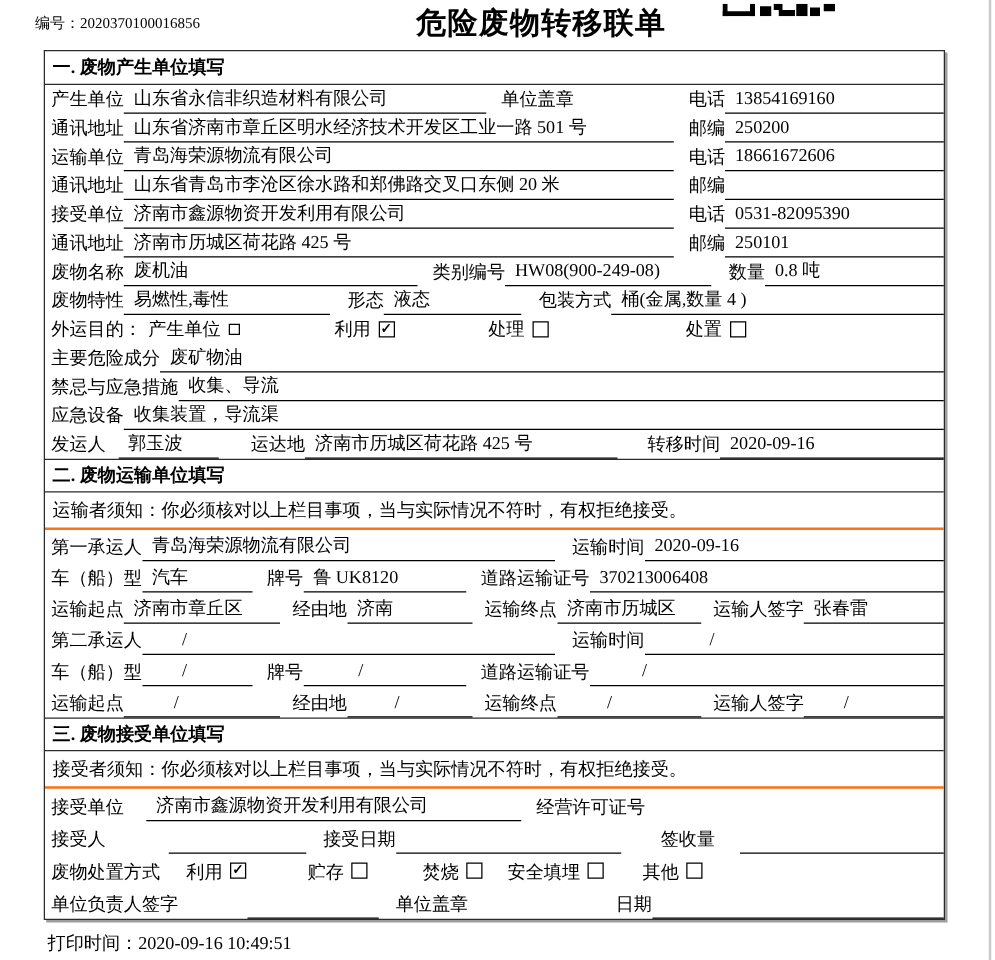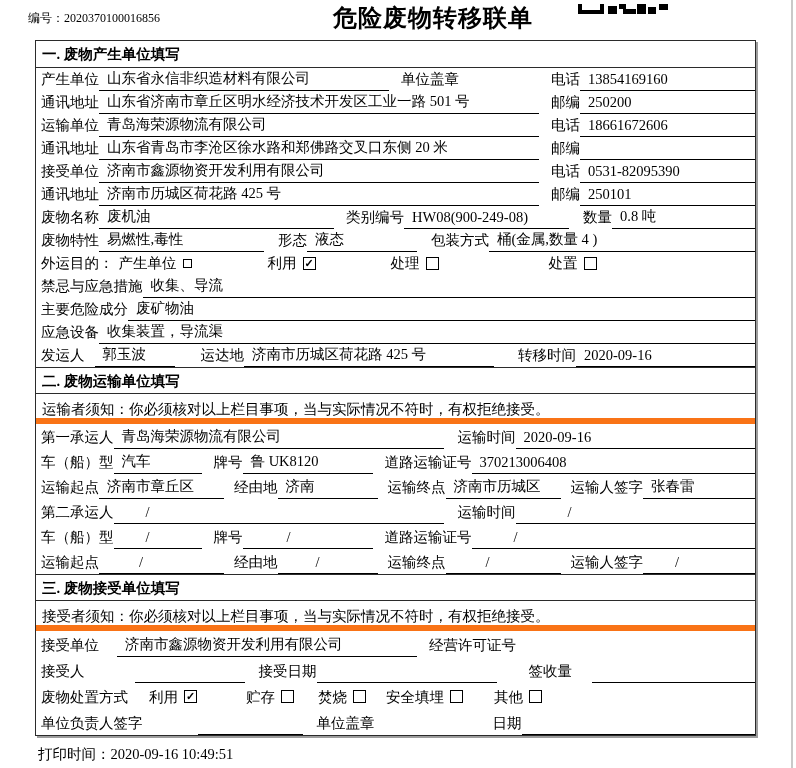--- a/index.html
+++ b/index.html
@@ -18,21 +18,21 @@
     position:absolute; left:35px; top:40px; width:721px;
     border:1px solid #2b2b2b; background:#fff;
     box-shadow:2px 2px 0 #9d9d9d;
     font-size:14.5px;
   }
   .sec-title {
     height:27px; line-height:26px; font-weight:bold; padding-left:6px;
     border-top:1px solid #2b2b2b; border-bottom:1px solid #2b2b2b;
   }
   .sec:first-child .sec-title { border-top:none; }
-  .notice { height:30px; line-height:30px; padding-left:6px; border-bottom:6px solid #f97316; }
+  .notice { height:30px; line-height:30px; padding-left:6px; border-bottom:2px solid #f97316; }
 
   .row { display:flex; align-items:flex-end; height:23px; padding-left:5px; white-space:nowrap; }
   .sec-2 .row { height:25px; }
   .sec-3 .row { height:26px; }
   .lbl { padding-bottom:2px; flex-shrink:0; }
   .u { border-bottom:1px solid #000; padding:0 2px 2px 8px; flex-shrink:0; overflow:hidden; }
   .uf { flex:1 1 auto; width:auto; }
   .mla { margin-left:auto; }
   .slash { padding-left:32px; }
 
@@ -146,27 +146,27 @@
       <span class="box sm"></span>
       <span class="lbl" style="margin-left:76px">利用</span>
       <span class="box">✓</span>
       <span class="lbl" style="margin-left:75px">处理</span>
       <span class="box"></span>
       <span class="lbl" style="margin-left:110px">处置</span>
       <span class="box"></span>
     </div>
 
     <div class="row">
+      <span class="lbl">主要危险成分</span>
+      <span class="u uf">废矿物油</span>
+    </div>
+
+    <div class="row">
       <span class="lbl">禁忌与应急措施</span>
       <span class="u uf">收集、导流</span>
-    </div>
-
-    <div class="row">
-      <span class="lbl">主要危险成分</span>
-      <span class="u uf">废矿物油</span>
     </div>
 
     <div class="row">
       <span class="lbl">应急设备</span>
       <span class="u uf">收集装置，导流渠</span>
     </div>
 
     <div class="row">
       <span class="lbl">发运人</span>
       <span class="u w80" style="margin-left:10px">郭玉波</span>
@@ -254,21 +254,21 @@
       <span class="lbl" style="margin-left:32px">签收量</span>
       <span class="u uf" style="margin-left:20px"></span>
     </div>
 
     <div class="row">
       <span class="lbl">废物处置方式</span>
       <span class="lbl" style="margin-left:21px">利用</span>
       <span class="box">✓</span>
       <span class="lbl" style="margin-left:49px">贮存</span>
       <span class="box"></span>
-      <span class="lbl" style="margin-left:24px">焚烧</span>
+      <span class="lbl" style="margin-left:44px">焚烧</span>
       <span class="box"></span>
       <span class="lbl" style="margin-left:20px">安全填埋</span>
       <span class="box"></span>
       <span class="lbl" style="margin-left:31px">其他</span>
       <span class="box"></span>
     </div>
 
     <div class="row">
       <span class="lbl">单位负责人签字</span>
       <span class="u w105" style="margin-left:55px"></span>

